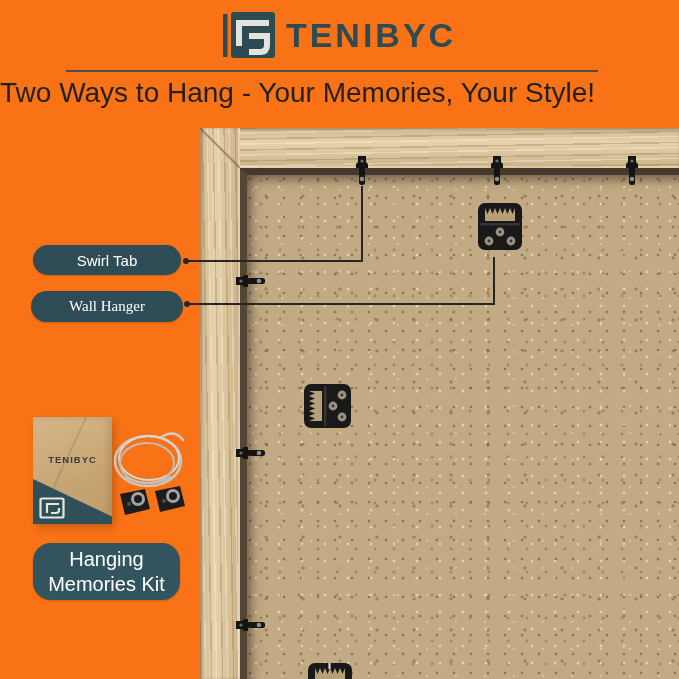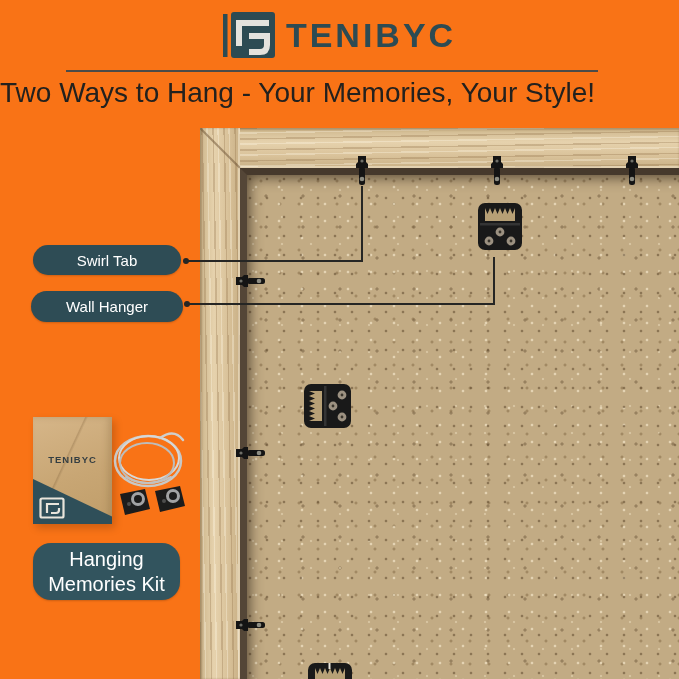--- a/index.html
+++ b/index.html
@@ -44,21 +44,21 @@
 
   .hw{position:absolute;}
 
   
   .leader{position:absolute;background:#262624;z-index:5;}
   .leader-dot{position:absolute;width:6px;height:6px;border-radius:50%;background:#262624;z-index:5;}
   .pill{position:absolute;background:#2e4c55;border-radius:16px;color:#fff;display:flex;
     align-items:center;justify-content:center;font-size:15px;z-index:6;
     box-shadow:0 1px 2px rgba(0,0,0,.18);}
   #pill-swirl{left:33px;top:245px;width:148px;height:30px;}
-  #pill-wall{left:31px;top:291px;width:152px;height:31px;}
+  #pill-wall{left:31px;top:291px;width:152px;height:31px;font-family:Liberation Serif, serif;}
 
   
   .envelope{position:absolute;left:33px;top:417px;width:79px;height:107px;z-index:4;
     background:linear-gradient(160deg,#d6b689,#c8a674 55%,#bf9d69);
     box-shadow:3px 4px 8px rgba(0,0,0,.18), inset -4px 0 6px rgba(120,90,50,.25);}
   .envelope::before{content:"";position:absolute;inset:0;
     background:linear-gradient(115deg, transparent 40%, rgba(125,95,58,.30) 41%, transparent 43%);}
   .env-teal{position:absolute;inset:0;background:#2f4f59;
     clip-path:polygon(0 58%, 100% 93%, 100% 100%, 0 100%);}
   .env-brand{position:absolute;top:37px;left:0;width:100%;text-align:center;

